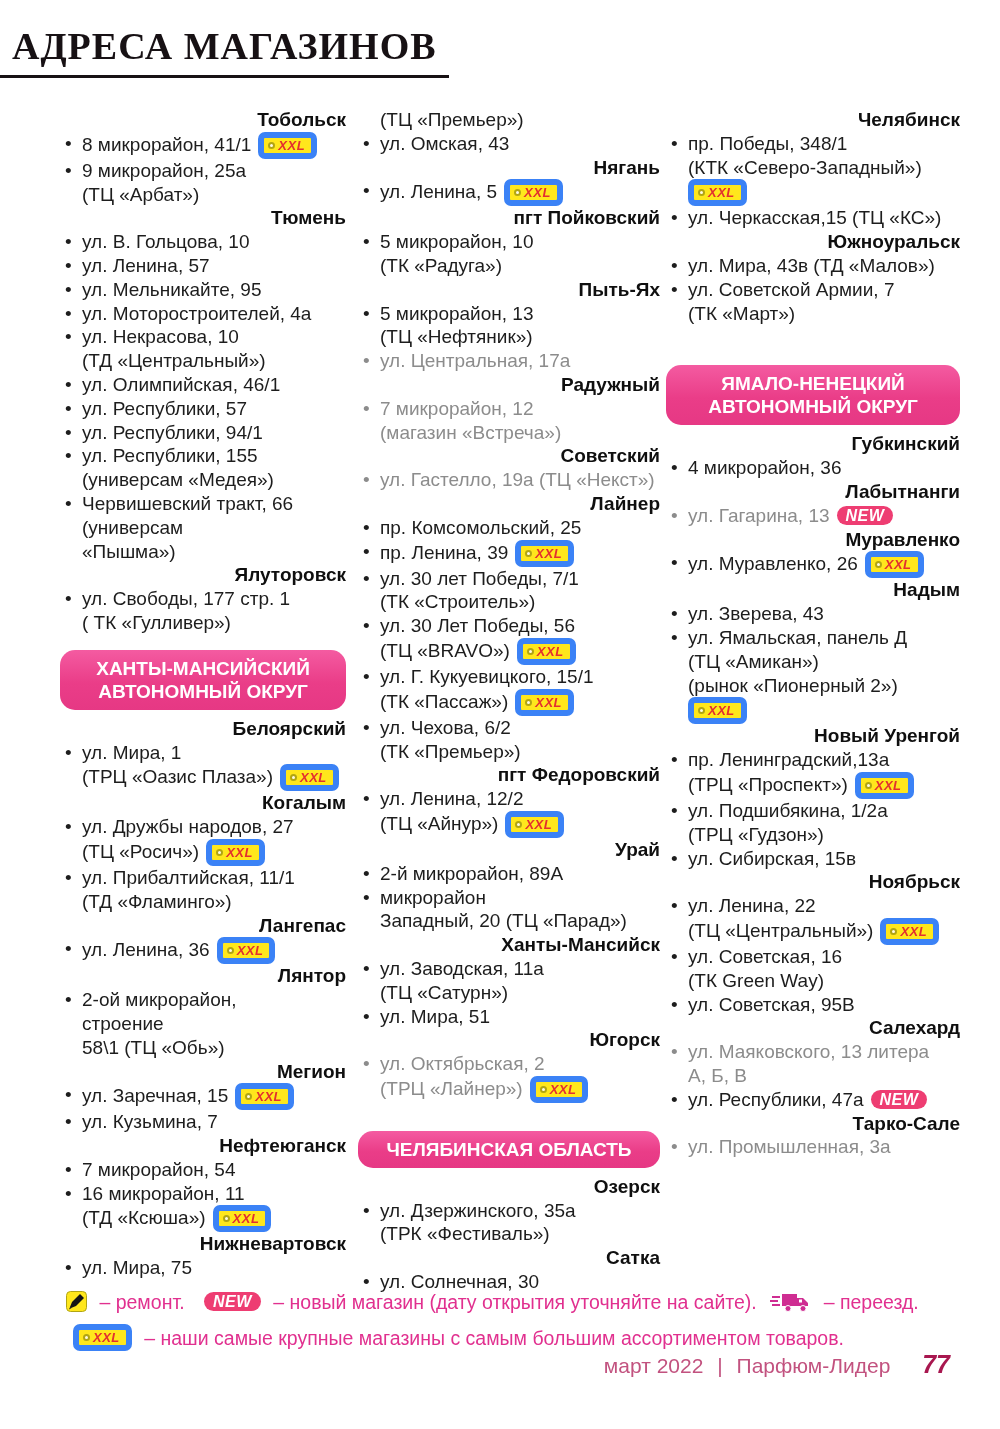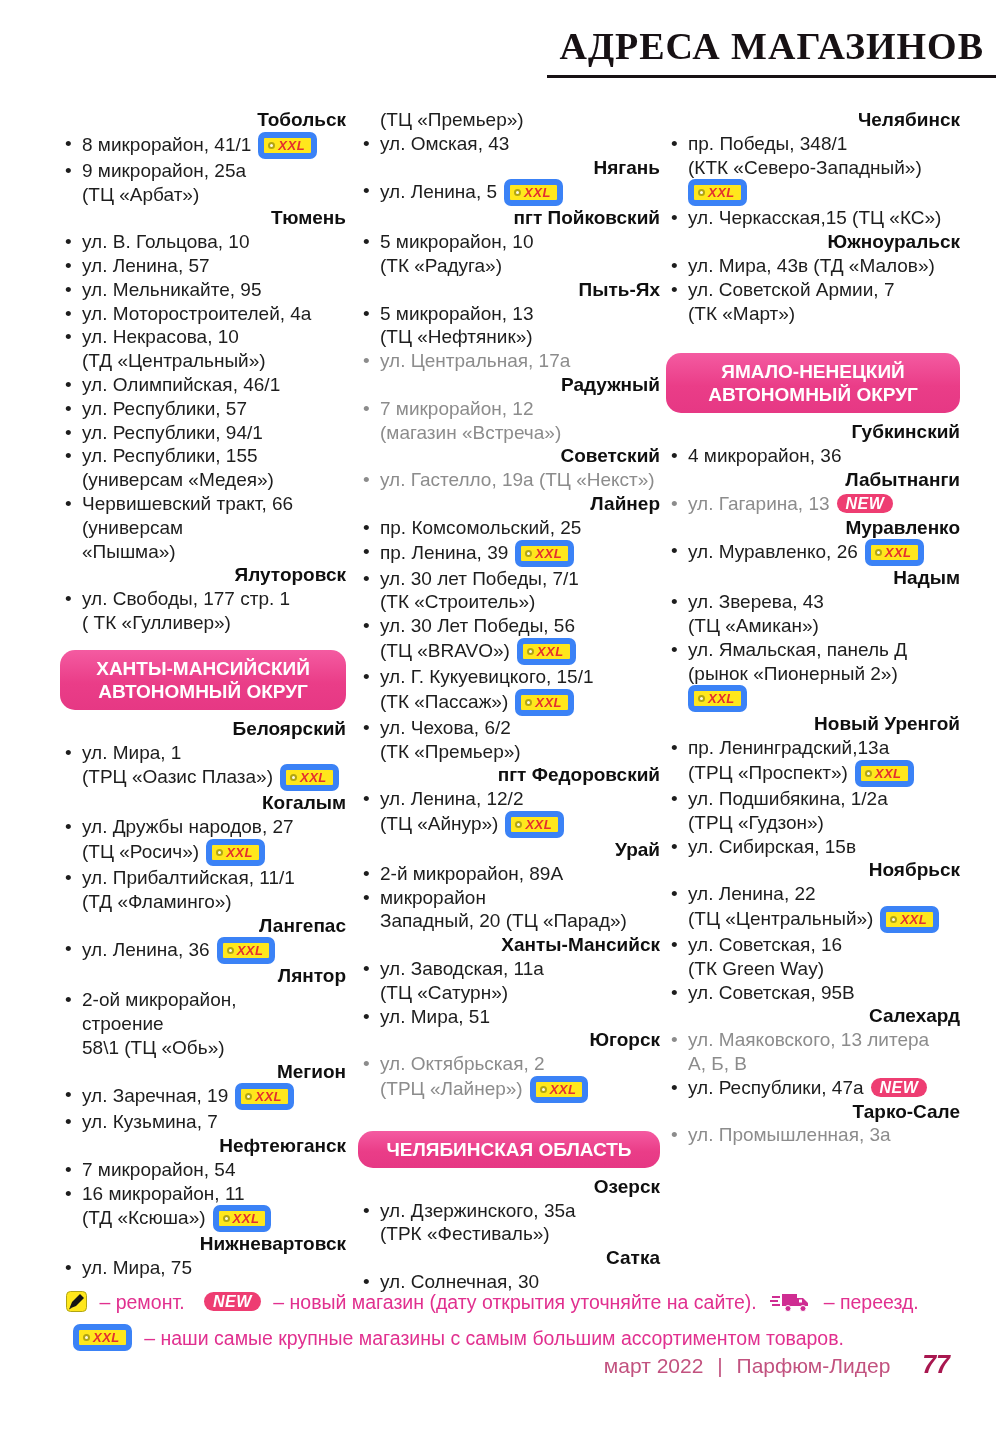--- a/index.html
+++ b/index.html
@@ -1,19 +1,19 @@
 <!DOCTYPE html>
 <html><head>
 <meta charset="utf-8">
 <style>
   html,body{margin:0;padding:0;background:#fff;}
   .page{position:relative;width:1000px;height:1429px;background:#ffffff;overflow:hidden;
         font-family:"Liberation Sans","DejaVu Sans",sans-serif;}
   
-  .title-wrap{position:absolute;top:24px;left:0;right:4px;text-align:right;}
+  .title-wrap{position:absolute;top:24px;left:0;right:16px;text-align:left;}
   .title-wrap span{display:inline-block;font-family:"Liberation Serif","DejaVu Serif",serif;
         font-weight:700;font-size:38px;letter-spacing:1px;color:#171114;
         border-bottom:3px solid #171114;padding:0 12px 7px;}
   
   .col{position:absolute;top:108px;font-size:19px;line-height:23.8px;color:#1d1d1d;}
   #col-0{left:60px;width:286px;}
   #col-1{left:358px;width:302px;}
   #col-2{left:666px;width:294px;}
   .city{font-weight:700;text-align:right;color:#0f0f0f;}
   .line{position:relative;padding-left:22px;}
@@ -87,21 +87,21 @@
       <div class="line"><span>(ТЦ «Росич»)</span><span class="badge badge-xxl">XXL</span></div>
       <div class="line bullet"><span>ул. Прибалтийская, 11/1</span></div>
       <div class="line"><span>(ТД «Фламинго»)</span></div>
       <div class="city">Лангепас</div>
       <div class="line bullet"><span>ул. Ленина, 36</span><span class="badge badge-xxl">XXL</span></div>
       <div class="city">Лянтор</div>
       <div class="line bullet"><span>2-ой микрорайон,</span></div>
       <div class="line"><span>строение</span></div>
       <div class="line"><span>58\1 (ТЦ «Обь»)</span></div>
       <div class="city">Мегион</div>
-      <div class="line bullet"><span>ул. Заречная, 19</span><span class="badge badge-xxl">XXL</span></div>
+      <div class="line bullet"><span>ул. Заречная, 15</span><span class="badge badge-xxl">XXL</span></div>
       <div class="line bullet"><span>ул. Кузьмина, 7</span></div>
       <div class="city">Нефтеюганск</div>
       <div class="line bullet"><span>7 микрорайон, 54</span></div>
       <div class="line bullet"><span>16 микрорайон, 11</span></div>
       <div class="line"><span>(ТД «Ксюша»)</span><span class="badge badge-xxl">XXL</span></div>
       <div class="city">Нижневартовск</div>
       <div class="line bullet"><span>ул. Мира, 75</span></div>
     </div>
   <div class="col" id="col-1">
       <div class="line"><span>(ТЦ «Премьер»)</span></div>
@@ -157,34 +157,34 @@
   <div class="col" id="col-2">
       <div class="city">Челябинск</div>
       <div class="line bullet"><span>пр. Победы, 348/1</span></div>
       <div class="line"><span>(КТК «Северо-Западный»)</span></div>
       <div class="line"><span class="badge badge-xxl">XXL</span></div>
       <div class="line bullet"><span>ул. Черкасская,15 (ТЦ «КС»)</span></div>
       <div class="city">Южноуральск</div>
       <div class="line bullet"><span>ул. Мира, 43в (ТД «Малов»)</span></div>
       <div class="line bullet"><span>ул. Советской Армии, 7</span></div>
       <div class="line"><span>(ТК «Март»)</span></div>
-      <div class="banner" style="margin-top: 28px;">
+      <div class="banner" style="margin-top: 40px;">
         <div>ЯМАЛО-НЕНЕЦКИЙ</div>
         <div>АВТОНОМНЫЙ ОКРУГ</div>
       </div>
       <div class="city">Губкинский</div>
       <div class="line bullet"><span>4 микрорайон, 36</span></div>
       <div class="city">Лабытнанги</div>
       <div class="line bullet gray-line"><span>ул. Гагарина, 13</span><span class="badge badge-new">NEW</span></div>
       <div class="city">Муравленко</div>
       <div class="line bullet"><span>ул. Муравленко, 26</span><span class="badge badge-xxl">XXL</span></div>
       <div class="city">Надым</div>
       <div class="line bullet"><span>ул. Зверева, 43</span></div>
+      <div class="line bullet"><span>ул. Ямальская, панель Д</span></div>
       <div class="line"><span>(ТЦ «Амикан»)</span></div>
-      <div class="line bullet"><span>ул. Ямальская, панель Д</span></div>
       <div class="line"><span>(рынок «Пионерный 2»)</span></div>
       <div class="line"><span class="badge badge-xxl">XXL</span></div>
       <div class="city">Новый Уренгой</div>
       <div class="line bullet"><span>пр. Ленинградский,13а</span></div>
       <div class="line"><span>(ТРЦ «Проспект»)</span><span class="badge badge-xxl">XXL</span></div>
       <div class="line bullet"><span>ул. Подшибякина, 1/2а</span></div>
       <div class="line"><span>(ТРЦ «Гудзон»)</span></div>
       <div class="line bullet"><span>ул. Сибирская, 15в</span></div>
       <div class="city">Ноябрьск</div>
       <div class="line bullet"><span>ул. Ленина, 22</span></div>

